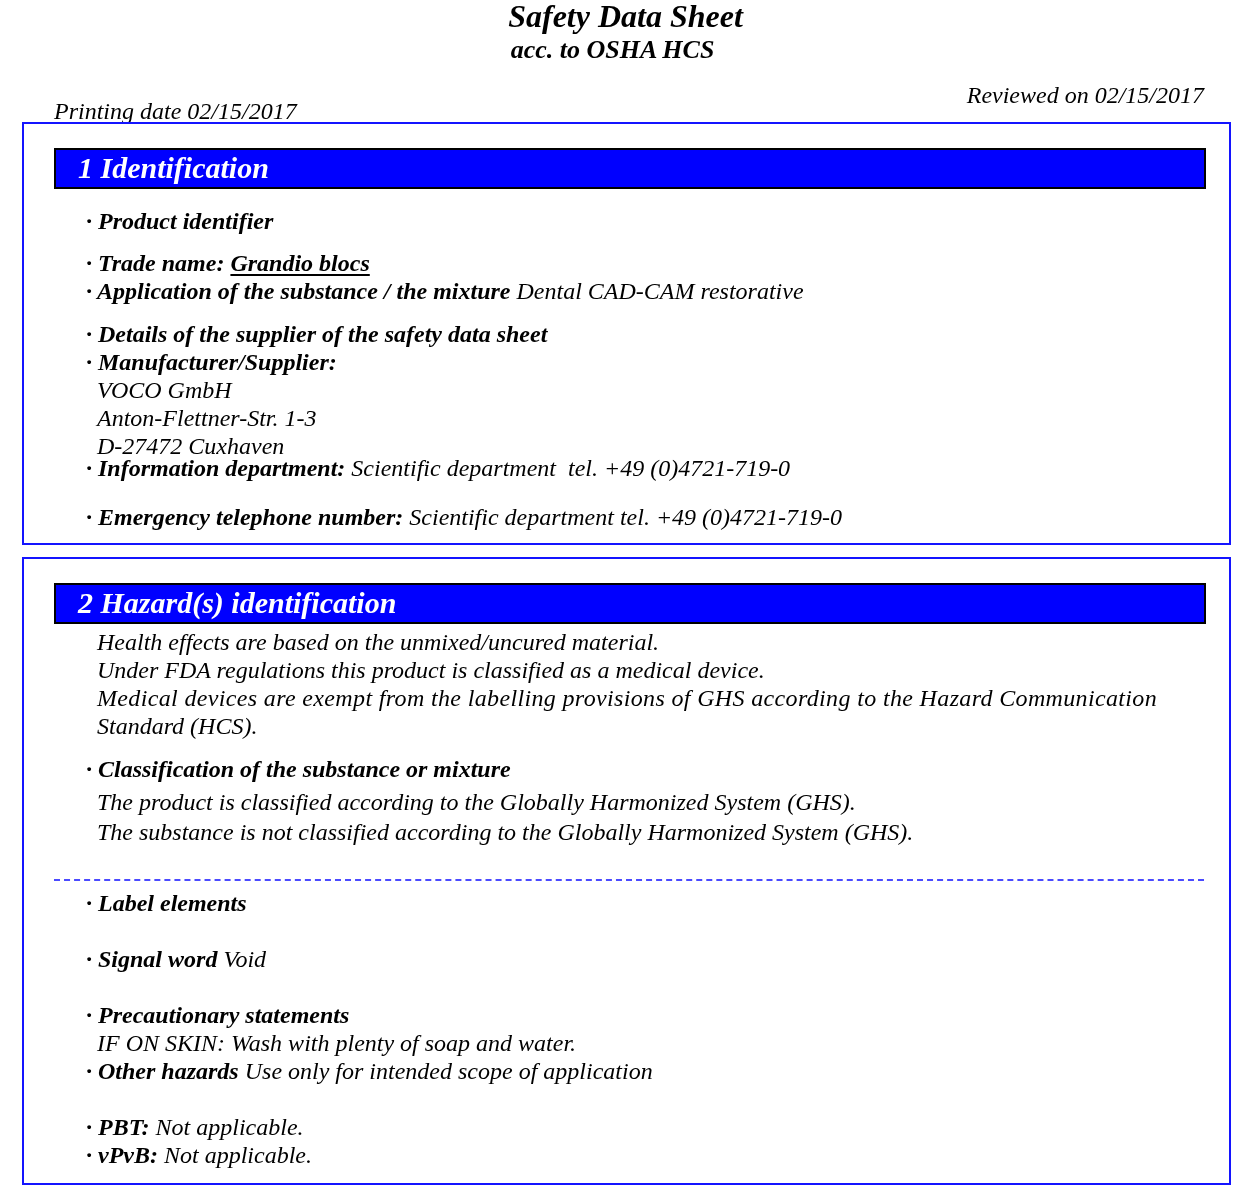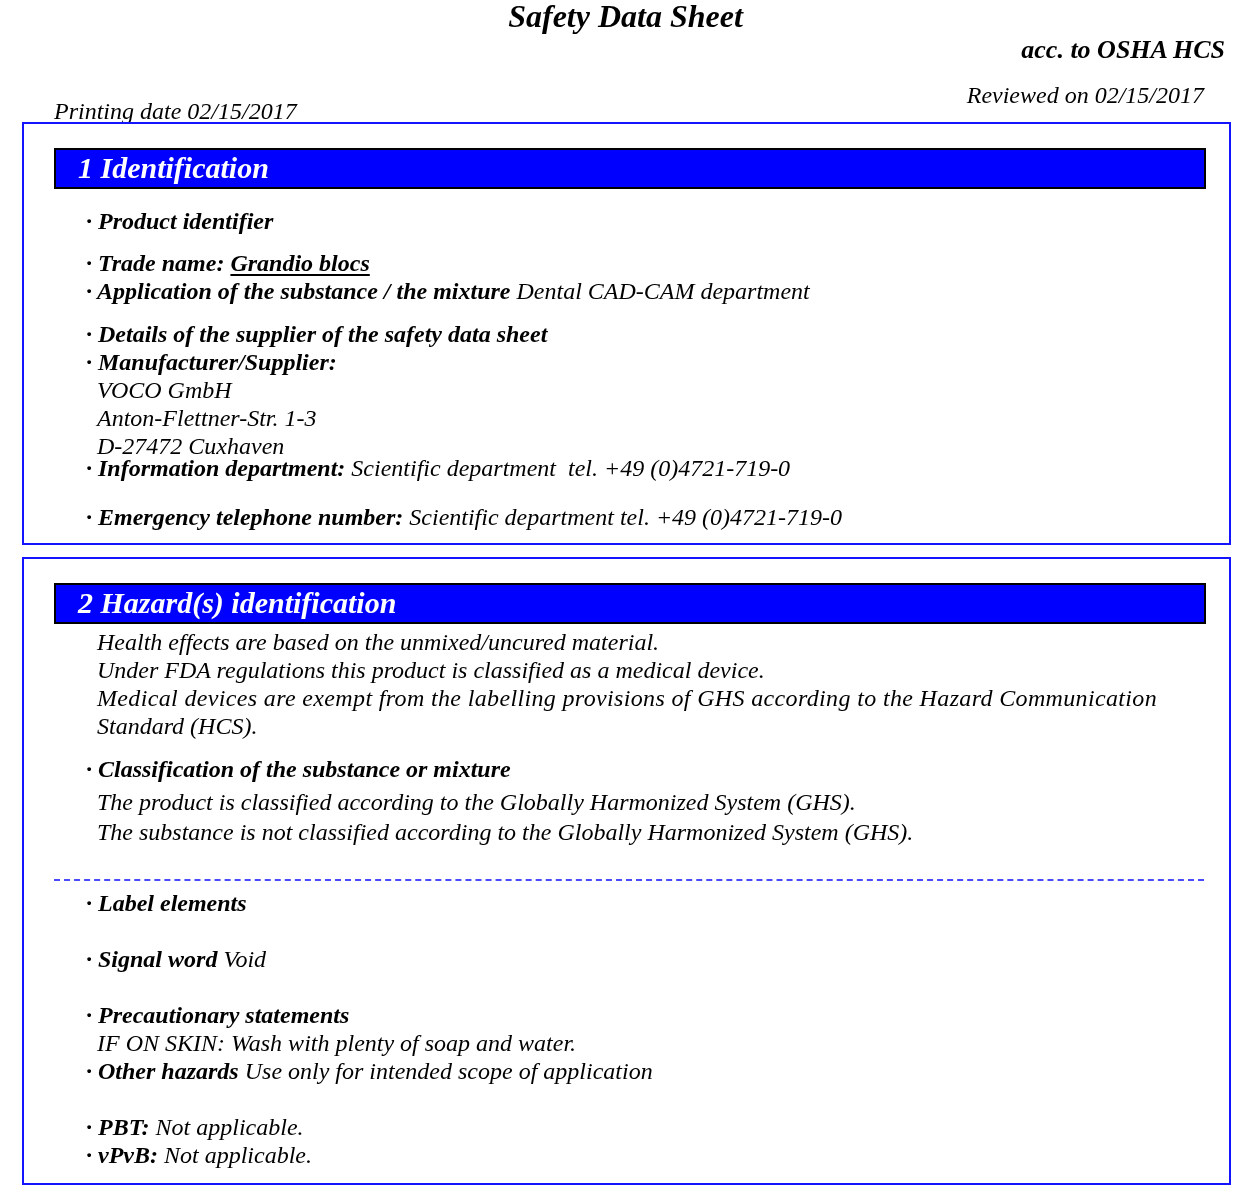--- a/index.html
+++ b/index.html
@@ -6,21 +6,21 @@
   body {
     width: 1251px; height: 1185px; position: relative; overflow: hidden;
     font-family: "Liberation Serif", "DejaVu Serif", serif;
     color: #000; font-style: italic;
   }
   .title {
     position: absolute; left: 0; width: 1251px; top: -4px; text-align: center;
     font-size: 32px; font-weight: bold; line-height: 40px;
   }
   .subtitle {
-    position: absolute; left: 0; width: 1225px; top: 34px; text-align: right;
+    position: absolute; left: 0; width: 1225px; top: 34px; text-align: center;
     font-size: 26px; font-weight: bold; line-height: 32px;
   }
   .print-date { position: absolute; left: 54px; top: 96px; font-size: 24px; line-height: 30px; }
   .review-date { position: absolute; right: 47px; top: 80px; font-size: 24px; line-height: 30px; }
 
   .box {
     position: absolute; left: 22px; width: 1209px;
     border: 2px solid #1414ff; box-sizing: border-box;
   }
   .sec-head {
@@ -48,21 +48,21 @@
 
 <div class="box" style="top:122px; height:423px;padding-left:20px;">
   <div class="sec-head" style="top:24px;">1 Identification</div>
 
   <div class="line b" style="top:83px;">· Product identifier</div>
 
   <div class="line" style="top:125px;">
     <span class="b">· Trade name: </span><span class="b u">Grandio blocs</span>
   </div>
   <div class="line" style="top:153px;">
-    <span class="b">· Application of the substance / the mixture</span><span> Dental CAD-CAM department</span>
+    <span class="b">· Application of the substance / the mixture</span><span> Dental CAD-CAM restorative</span>
   </div>
 
   <div class="line b" style="top:196px;">· Details of the supplier of the safety data sheet</div>
   <div class="line b" style="top:224px;">· Manufacturer/Supplier:</div>
   <div class="line indent" style="top:252px;">VOCO GmbH</div>
   <div class="line indent" style="top:280px;">Anton-Flettner-Str. 1-3</div>
   <div class="line indent" style="top:308px;">D-27472 Cuxhaven</div>
 
   <div class="line" style="top:330px;">
     <span class="b">· Information department:</span><span style="white-space:pre;"> Scientific department  tel. +49 (0)4721-719-0</span>

